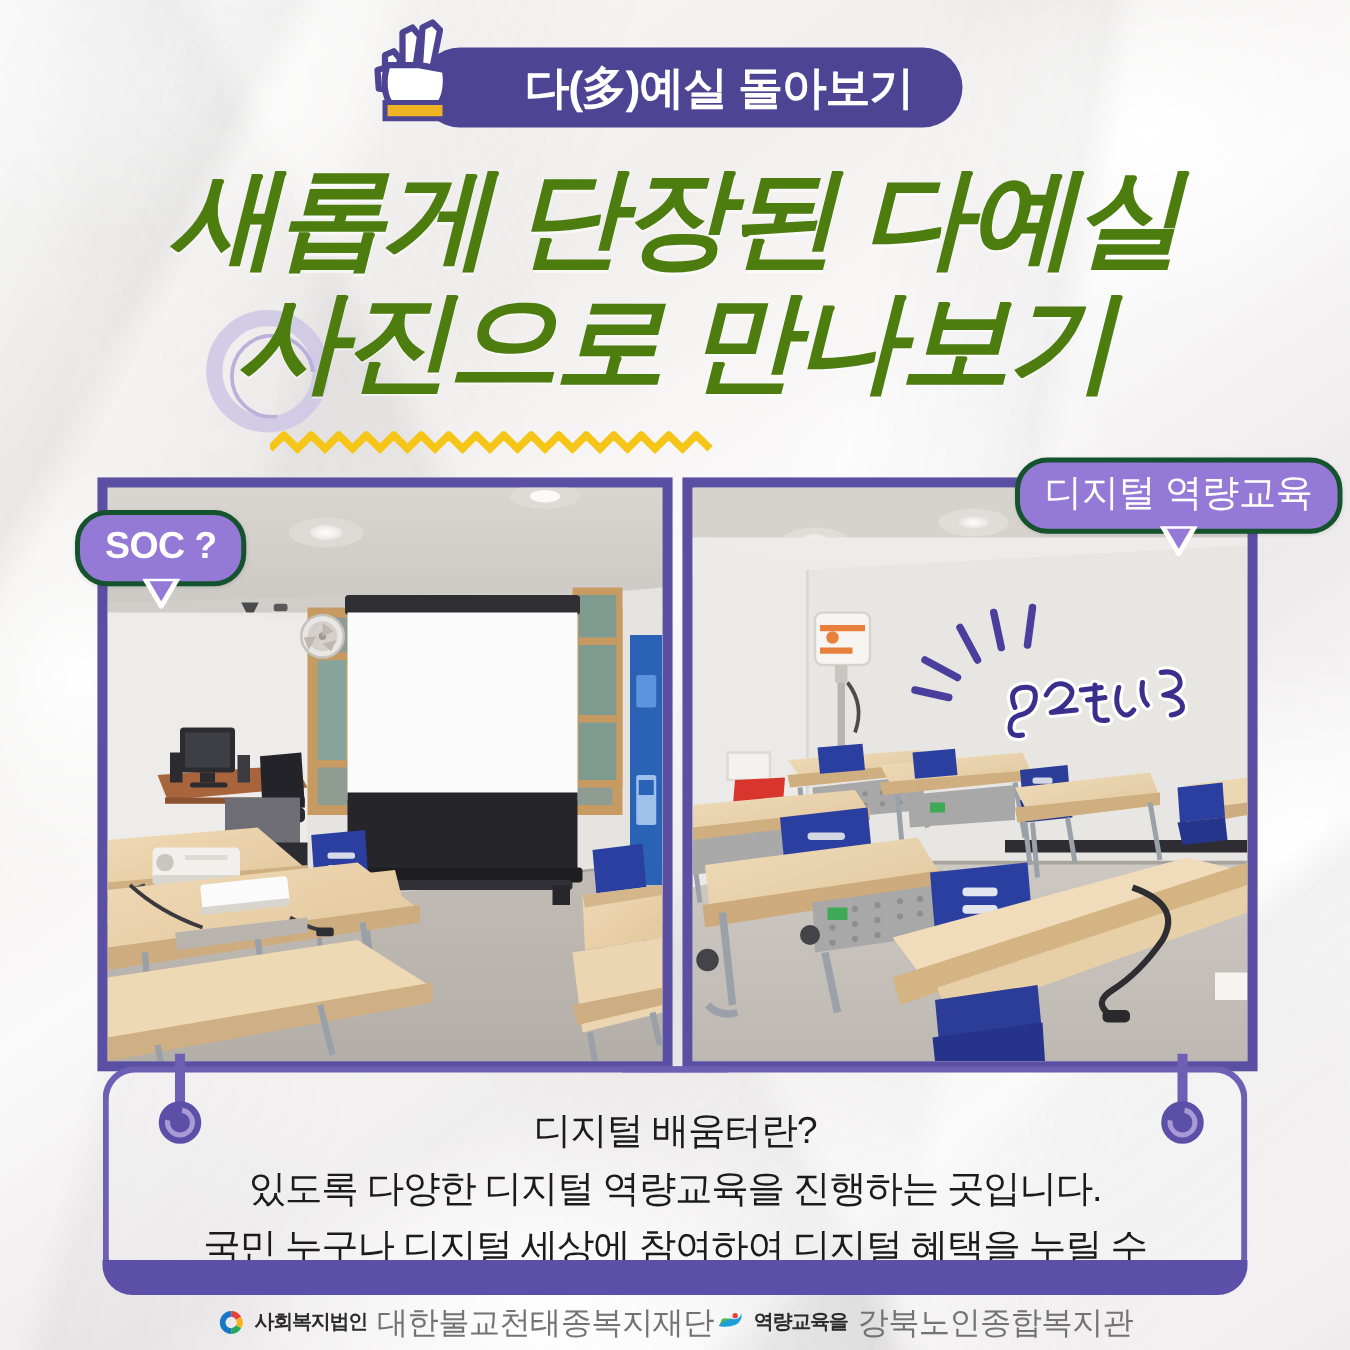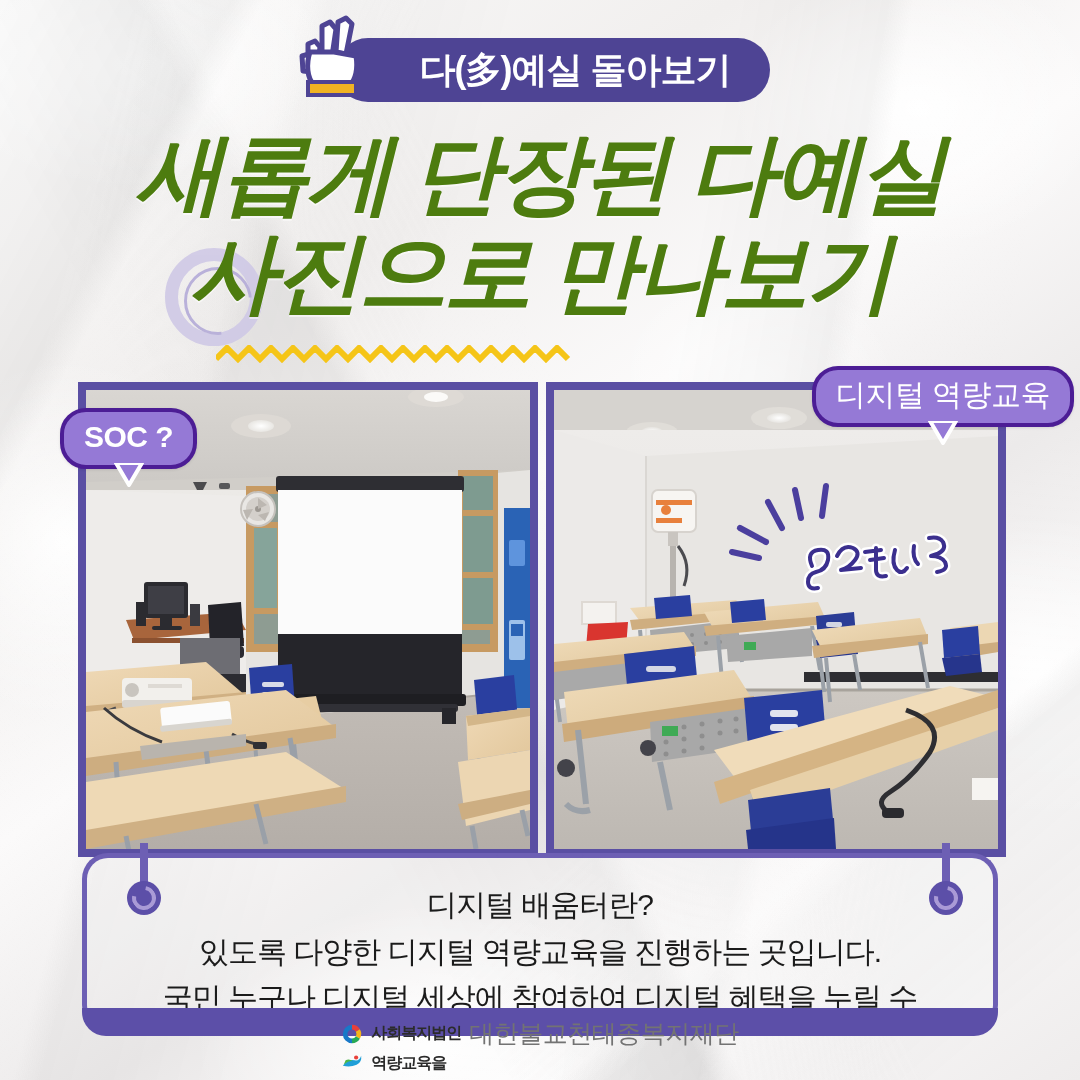--- a/index.html
+++ b/index.html
@@ -116,21 +116,21 @@
     background:#cfcac4;
   }
   #photo-left { left:78px;  top:382px; width:460px; height:475px; }
   #photo-right{ left:546px; top:382px; width:460px; height:475px; }
   .photo-frame svg{ display:block; width:100%; height:100%; }
 
   
   .bubble{
     position:absolute;
     background:#9579d6;
-    border:4px solid #4c1d95;
+    border:4px solid #14532d;
     border-radius:26px;
     padding:8px 20px 10px;
     color:#ffffff;
     font-size:30px;
     font-weight:500;
     letter-spacing:-.5px;
     white-space:nowrap;
     line-height:1.15;
     box-shadow:0 1px 3px rgba(0,0,0,.10);
     z-index:6;
@@ -213,21 +213,21 @@
   }
   #pin-left { left:127px; top:843px; }
   #pin-right{ left:929px; top:843px; }
 
   
   #footer{
     position:absolute;
     left:0; right:0; bottom:6px;
     display:flex; justify-content:center;
   }
-  #footer-inner{ display:flex; flex-direction:column; gap:2px;justify-content:space-between; }
+  #footer-inner{ display:flex; flex-direction:row; gap:2px;justify-content:space-between; }
   .footer-row{ display:flex; align-items:center; gap:8px; }
   .footer-row .logo{ width:22px; height:22px; flex:none; }
   .footer-row .small{
     font-size:16px; font-weight:700; color:#2b2b2b; letter-spacing:-1px;
   }
   .footer-row .big{
     font-size:25px; font-weight:500; color:#737373; letter-spacing:-.5px;
   }
 </style>
 </head>
@@ -605,15 +605,16 @@
       <span class="small">사회복지법인</span>
       <span class="big">대한불교천태종복지재단</span>
     </div>
     <div class="footer-row">
       <svg class="logo" viewBox="0 0 24 24">
         <path d="M2 15 q6 -8 13 -6 q5 1 7 -5 q1 7 -5 10 q-7 3 -15 1 Z" fill="#1f9fd8"></path>
         <path d="M3 14 q5 -5 10 -4 q-4 -3 -8 -1 Z" fill="#4cb648"></path>
         <circle cx="16.5" cy="6" r="2.3" fill="#e8403a"></circle>
       </svg>
       <span class="small">역량교육을</span>
+      <span class="big">강북노인종합복지관</span>
     </div>
   </div>
 </div>
 
 </body></html>

